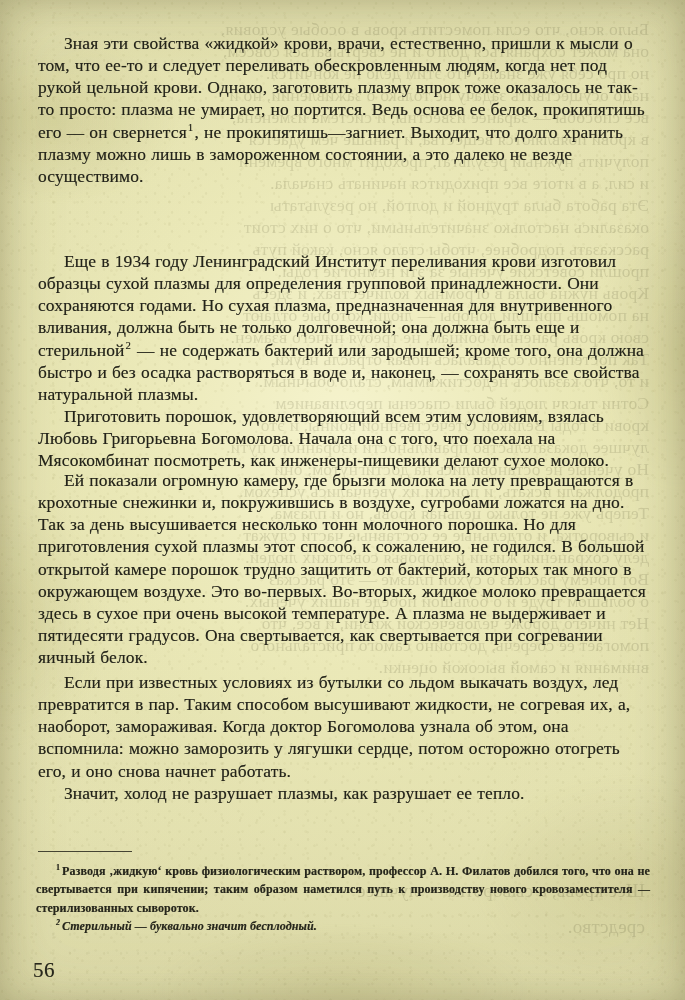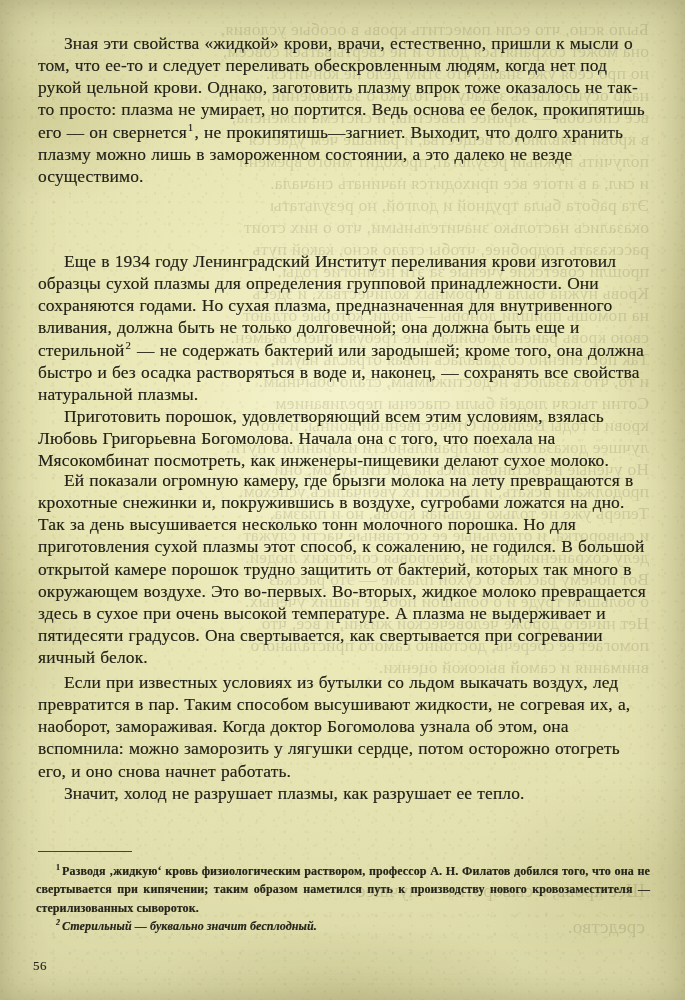--- a/index.html
+++ b/index.html
@@ -151,21 +151,21 @@
     vertical-align: super;
     line-height: 0;
     padding-right: 2px;
   }
 
   
   #folio {
     position: absolute;
     left: 33px;
     top: 958px;
-    font-size: 13px;
+    font-size: 21px;
     letter-spacing: 0.5px;
     color: #24241b;
     text-align: center;
   }
 
   
   #vignette {
     position: absolute;
     inset: 0;
     pointer-events: none;

